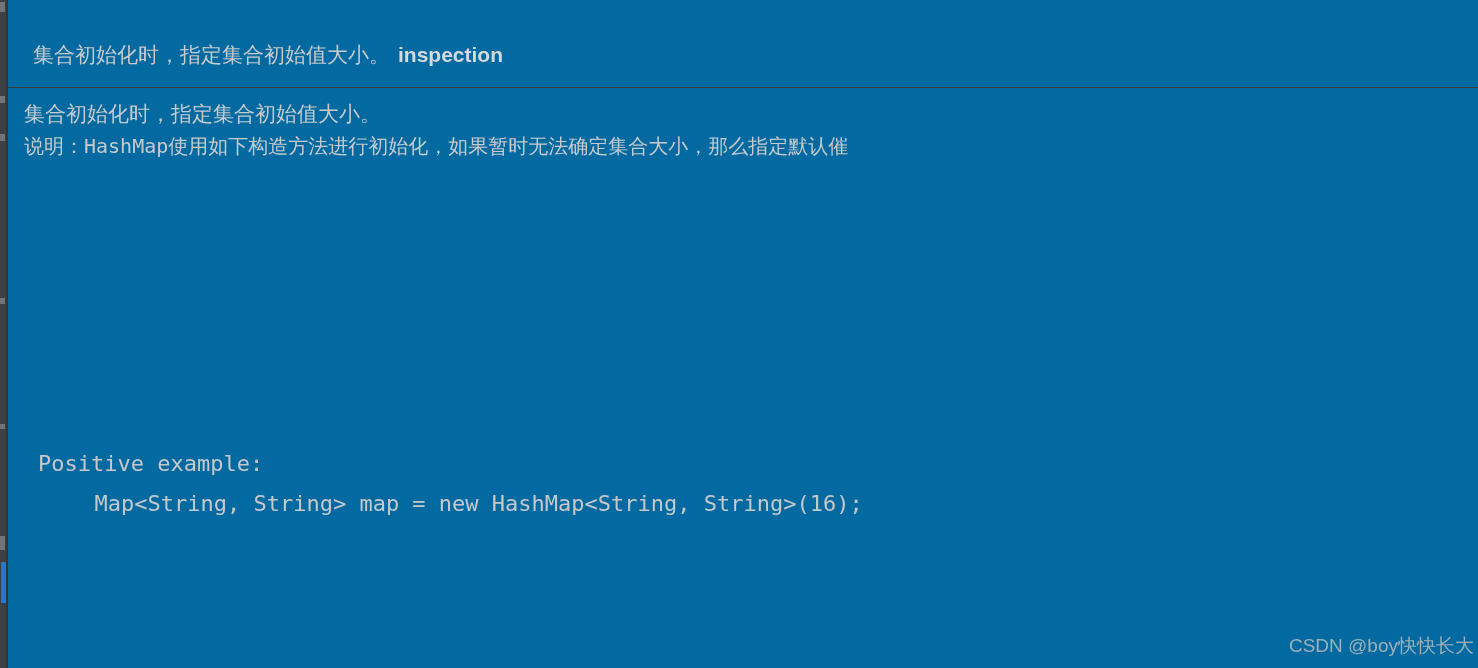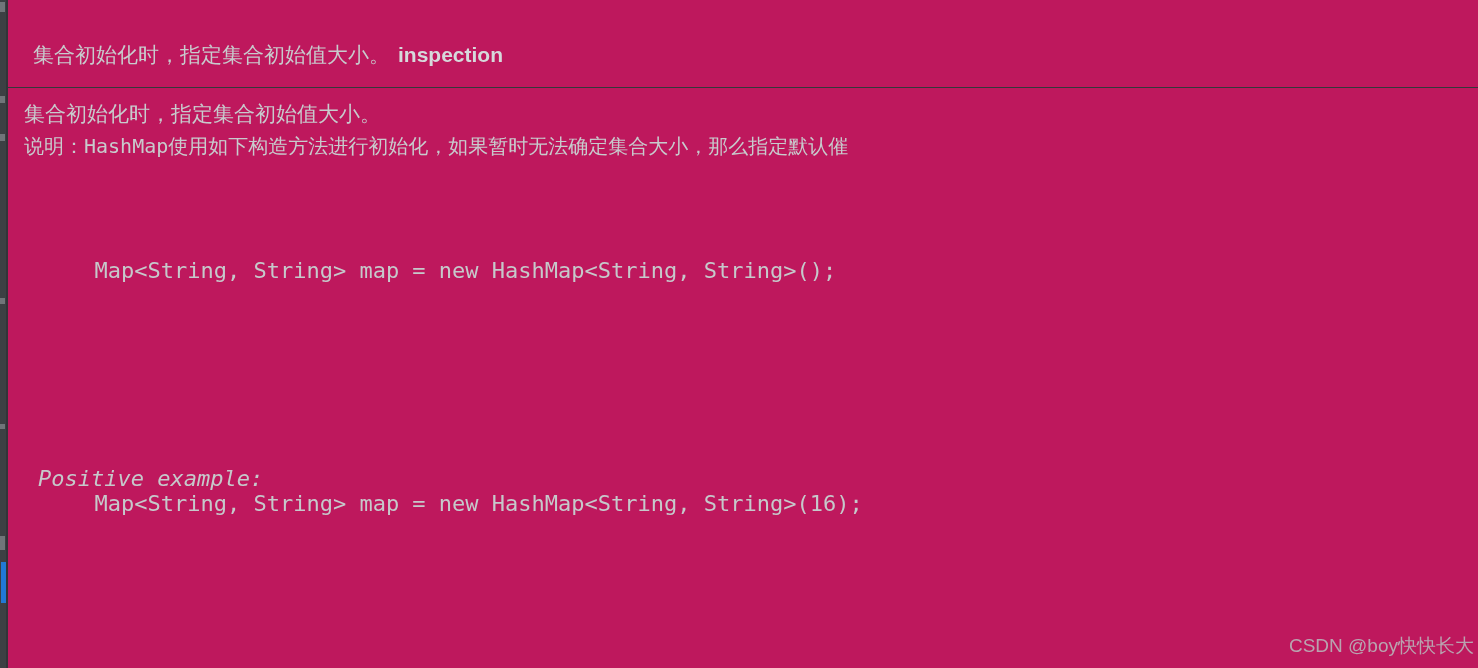--- a/index.html
+++ b/index.html
@@ -45,21 +45,21 @@
     background: #9aa0a6;
     opacity: .55;
   }
 
   
   #doc-popup {
     position: absolute;
     left: 8px; top: 0;
     width: 1470px;
     height: 668px;
-    background: #be185d;
+    background: #0369a1;
   }
 
   #doc-header {
     position: absolute;
     left: 0; top: 0;
     width: 1470px;
     height: 88px;
     border-bottom: 1px solid #34383b;
   }
   #doc-title {
@@ -113,21 +113,21 @@
     position: absolute;
     left: 60px;
     font-family: "DejaVu Sans Mono", "Liberation Mono", monospace;
     font-size: 22px;
     color: #c6c9cb;
     white-space: pre;
     line-height: 1;
   }
   #neg-label { top: 139px; }
   #neg-code  { top: 172px; }
-  #pos-label { top: 380px; font-style: italic; }
+  #pos-label { top: 365px; }
   #pos-code  { top: 397px; margin-top: 8px; }
 
   #watermark {
     position: absolute;
     right: 4px;
     bottom: 13px;
     font-size: 19px;
     color: #b9bcbe;
     opacity: .85;
     white-space: nowrap;
@@ -154,21 +154,20 @@
     <div id="doc-title"><span>集合初始化时，指定集合初始值大小。</span><span class="insp">inspection</span></div>
   </div>
 
   <div id="doc-body">
 
     <div class="desc-line" id="desc-1">集合初始化时，指定集合初始值大小。</div>
 
     <div class="desc-line" id="desc-2">说明：HashMap使用如下构造方法进行初始化，如果暂时无法确定集合大小，那么指定默认催</div>
 
 
-    <div class="code-line" id="neg-code">  Map&lt;String, String&gt; map = new HashMap&lt;String, String&gt;();</div>
 
     <div class="code-label" id="pos-label">Positive example:</div>
 
     <div class="code-line" id="pos-code">  Map&lt;String, String&gt; map = new HashMap&lt;String, String&gt;(16);</div>
 
   </div>
 
   <div id="watermark">CSDN @boy快快长大</div>
 
 </div>

